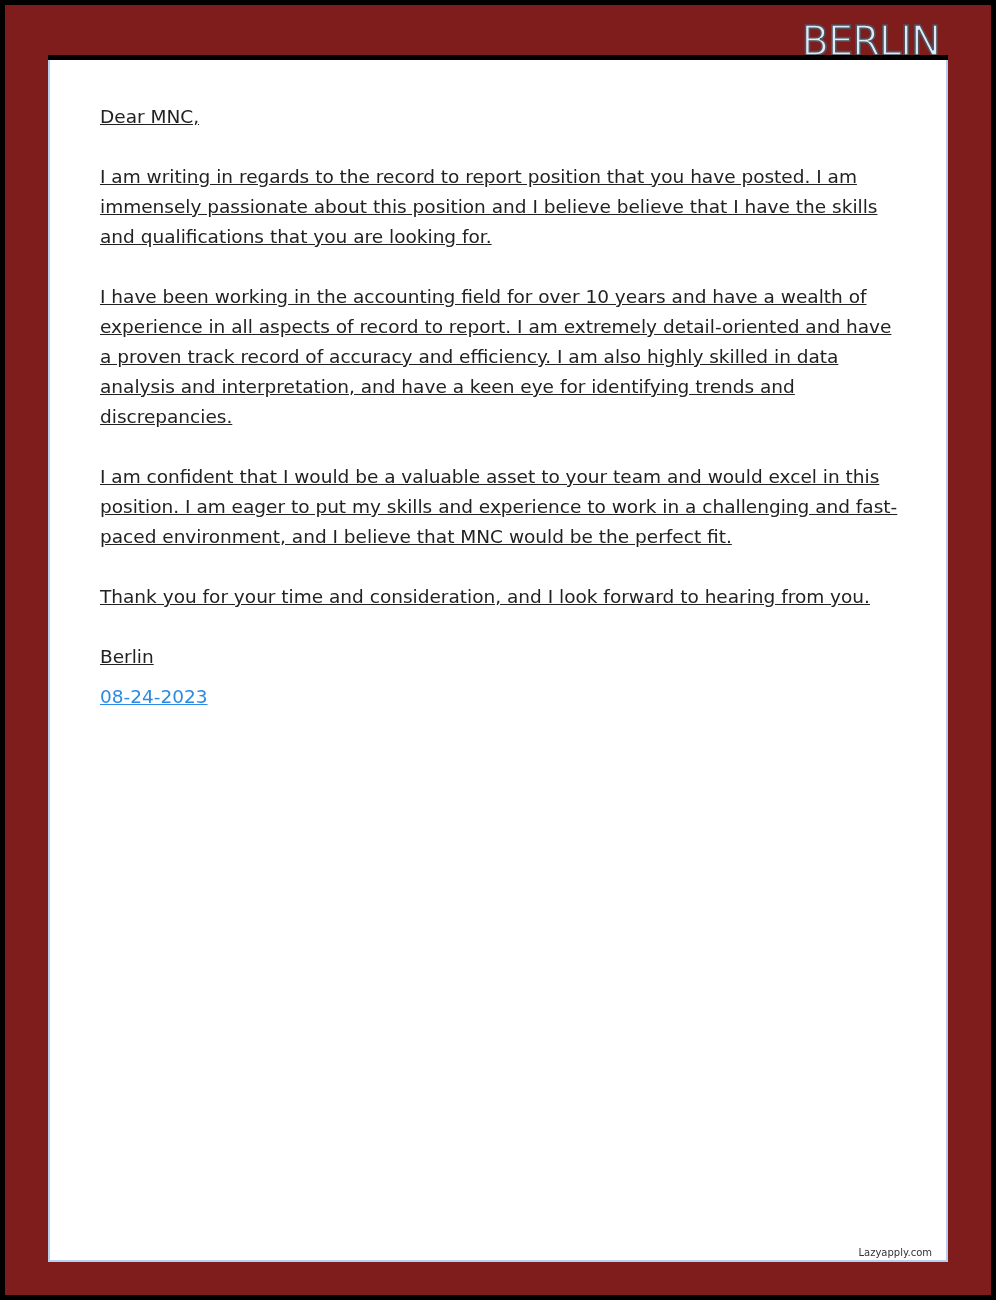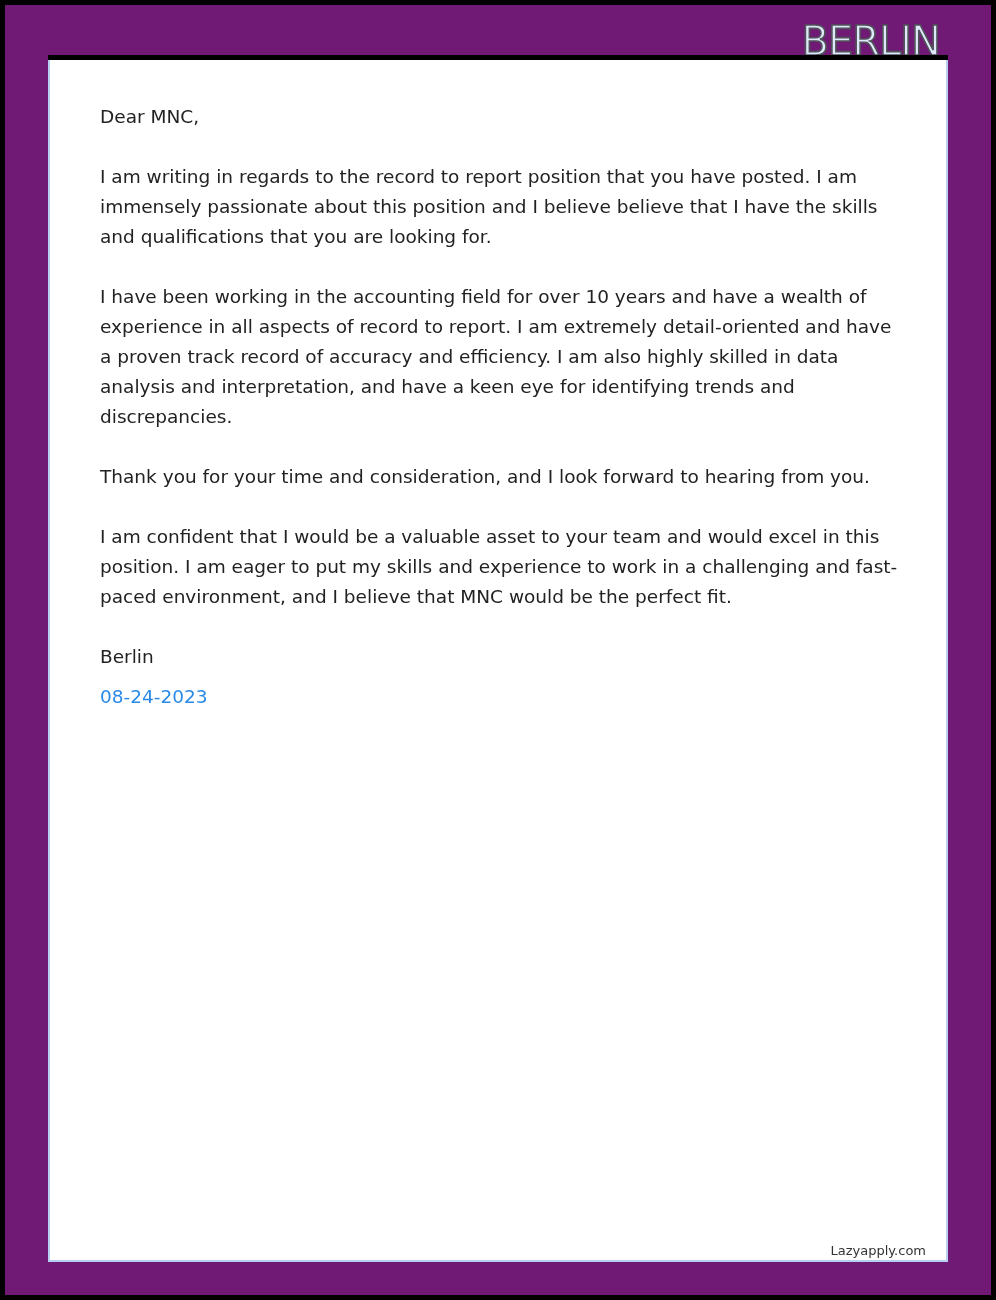--- a/index.html
+++ b/index.html
@@ -7,21 +7,21 @@
       width: 996px; height: 1300px;
       background: #000;
       position: relative;
       overflow: hidden;
       font-family: "DejaVu Sans", "Liberation Sans", sans-serif;
     }
     .frame {
       position: absolute;
       left: 5px; top: 5px;
       width: 986px; height: 1290px;
-      background: #701a75;
+      background: #7f1d1d;
     }
     .brand {
       position: absolute;
       right: 51px; top: 12px;
       font-family: "DejaVu Sans", sans-serif;
       font-size: 40px;
       letter-spacing: -1px;
       line-height: 48px;
       color: #e0e8fb;
       -webkit-text-stroke: 1.6px #505358;
@@ -42,41 +42,41 @@
       border-bottom: 2px solid #b7cff3;
     }
     .content {
       position: absolute;
       left: 50px; top: 42px;
       width: 800px;
       font-size: 18.5px;
       line-height: 30px;
       color: #222;
     }
-    .content p { margin: 0 2px 30px 0; }
+    .content p { margin: 0 2px 30px 0; text-decoration: underline; }
     .content p.tight { margin-bottom: 10px; }
     .date { color: #2a8ae6; }
     .footer {
       position: absolute;
-      right: 20px; bottom: 2px;
-      font-size: 13px;
+      right: 14px; bottom: 2px;
+      font-size: 10px;
       color: #333;
     }
   </style>
 </head>
 <body>
 
 <div class="frame">
   <div class="brand">BERLIN</div>
   <div class="topbar"></div>
   <div class="paper">
     <div class="content">
       <p>Dear MNC,</p>
       <p>I am writing in regards to the record to report position that you have posted. I am immensely passionate about this position and I believe believe that I have the skills and qualifications that you are looking for.</p>
       <p>I have been working in the accounting field for over 10 years and have a wealth of experience in all aspects of record to report. I am extremely detail-oriented and have a proven track record of accuracy and efficiency. I am also highly skilled in data analysis and interpretation, and have a keen eye for identifying trends and discrepancies.</p>
+      <p>I am confident that I would be a valuable asset to your team and would excel in this position. I am eager to put my skills and experience to work in a challenging and fast-paced environment, and I believe that MNC would be the perfect fit.</p>
       <p>Thank you for your time and consideration, and I look forward to hearing from you.</p>
-      <p>I am confident that I would be a valuable asset to your team and would excel in this position. I am eager to put my skills and experience to work in a challenging and fast-paced environment, and I believe that MNC would be the perfect fit.</p>
       <p class="tight">Berlin</p>
       <p class="date">08-24-2023</p>
     </div>
     <div class="footer">Lazyapply.com</div>
   </div>
 </div>
 
 </body></html>

